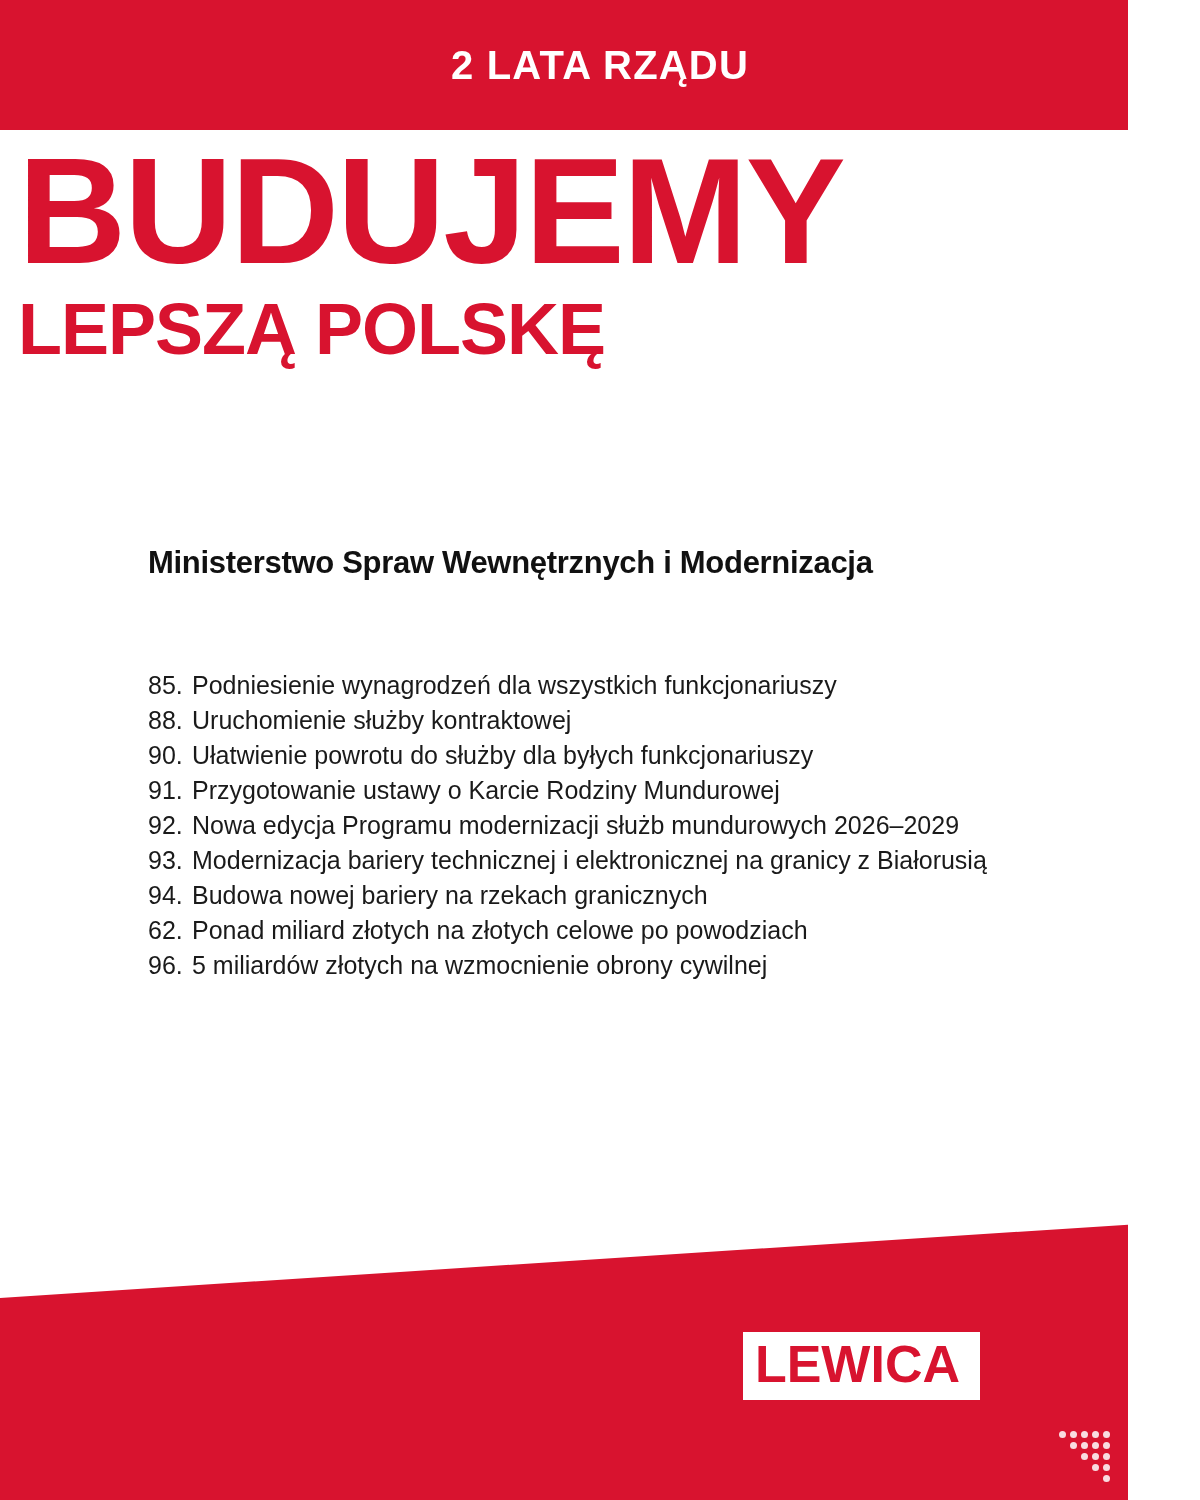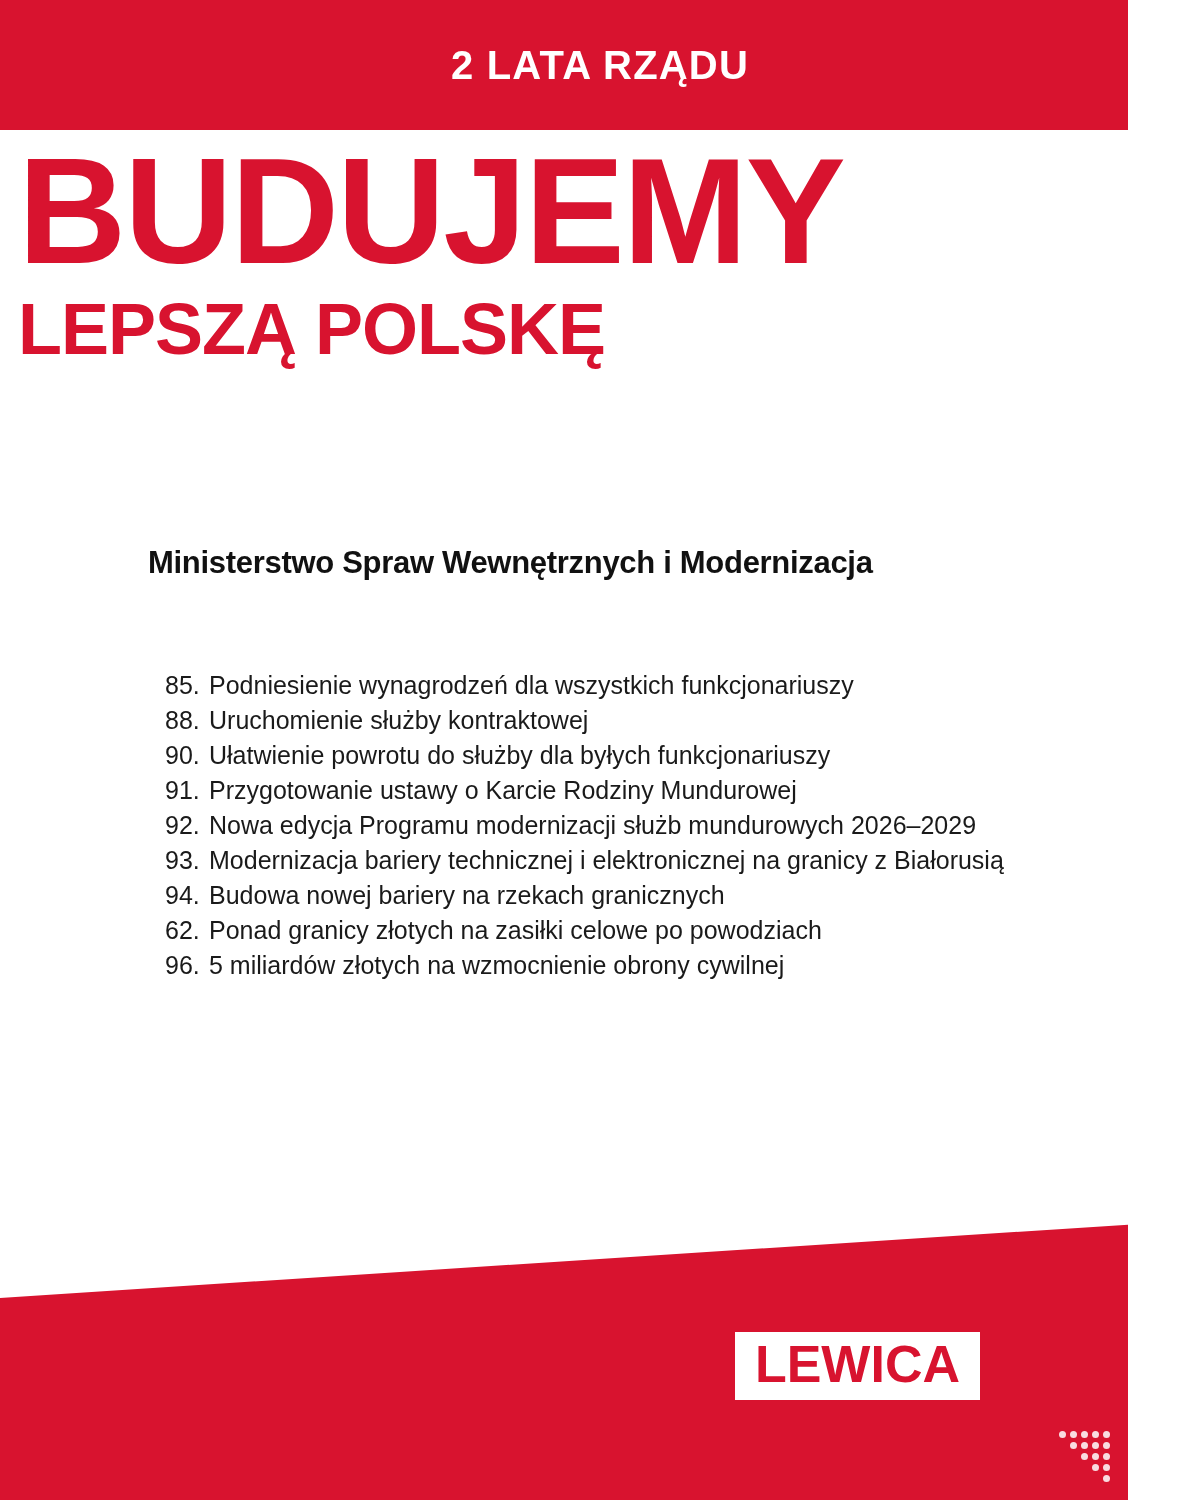--- a/index.html
+++ b/index.html
@@ -96,21 +96,20 @@
     font-size: 20px;
     font-family: "Liberation Sans", sans-serif;
   }
 
   
   .points {
     position: absolute;
     top: 668px;
     left: 148px;
     width: 940px;
-    margin-left: 17px;
   }
   .point-row {
     display: flex;
     align-items: baseline;
     font-size: 25px;
     line-height: 35px;
     color: #1a1a1a;
     font-family: "Liberation Sans", sans-serif;
   }
   .point-num {
@@ -131,21 +130,21 @@
     width: 1200px;
     height: 280px;
     background: #d8132f;
     clip-path: polygon(0 78px, 1200px 0, 1200px 280px, 0 280px);
   }
   .logo-box {
     position: absolute;
     right: 148px;
     bottom: 100px;
     background: #ffffff;
-    padding: 6px 20px 10px 20px;
+    padding: 6px 20px 10px 12px;
   }
   .logo-text {
     color: #d8132f;
     font-weight: bold;
     font-size: 52px;
     letter-spacing: 0px;
     line-height: 1;
     font-family: "Liberation Sans", sans-serif;
   }
   .corner-dots {
@@ -206,21 +205,21 @@
       <div class="point-row">
         <span class="point-num">93.</span>
         <span class="point-text">Modernizacja bariery technicznej i elektronicznej na granicy z Białorusią</span>
       </div>
       <div class="point-row">
         <span class="point-num">94.</span>
         <span class="point-text">Budowa nowej bariery na rzekach granicznych</span>
       </div>
       <div class="point-row">
         <span class="point-num">62.</span>
-        <span class="point-text">Ponad granicy złotych na zasiłki celowe po powodziach</span>
+        <span class="point-text">Ponad miliard złotych na złotych celowe po powodziach</span>
       </div>
       <div class="point-row">
         <span class="point-num">96.</span>
         <span class="point-text">5 miliardów złotych na wzmocnienie obrony cywilnej</span>
       </div>
     </div>
 
   <div class="bottom-band"></div>
 
   <div class="logo-box">

